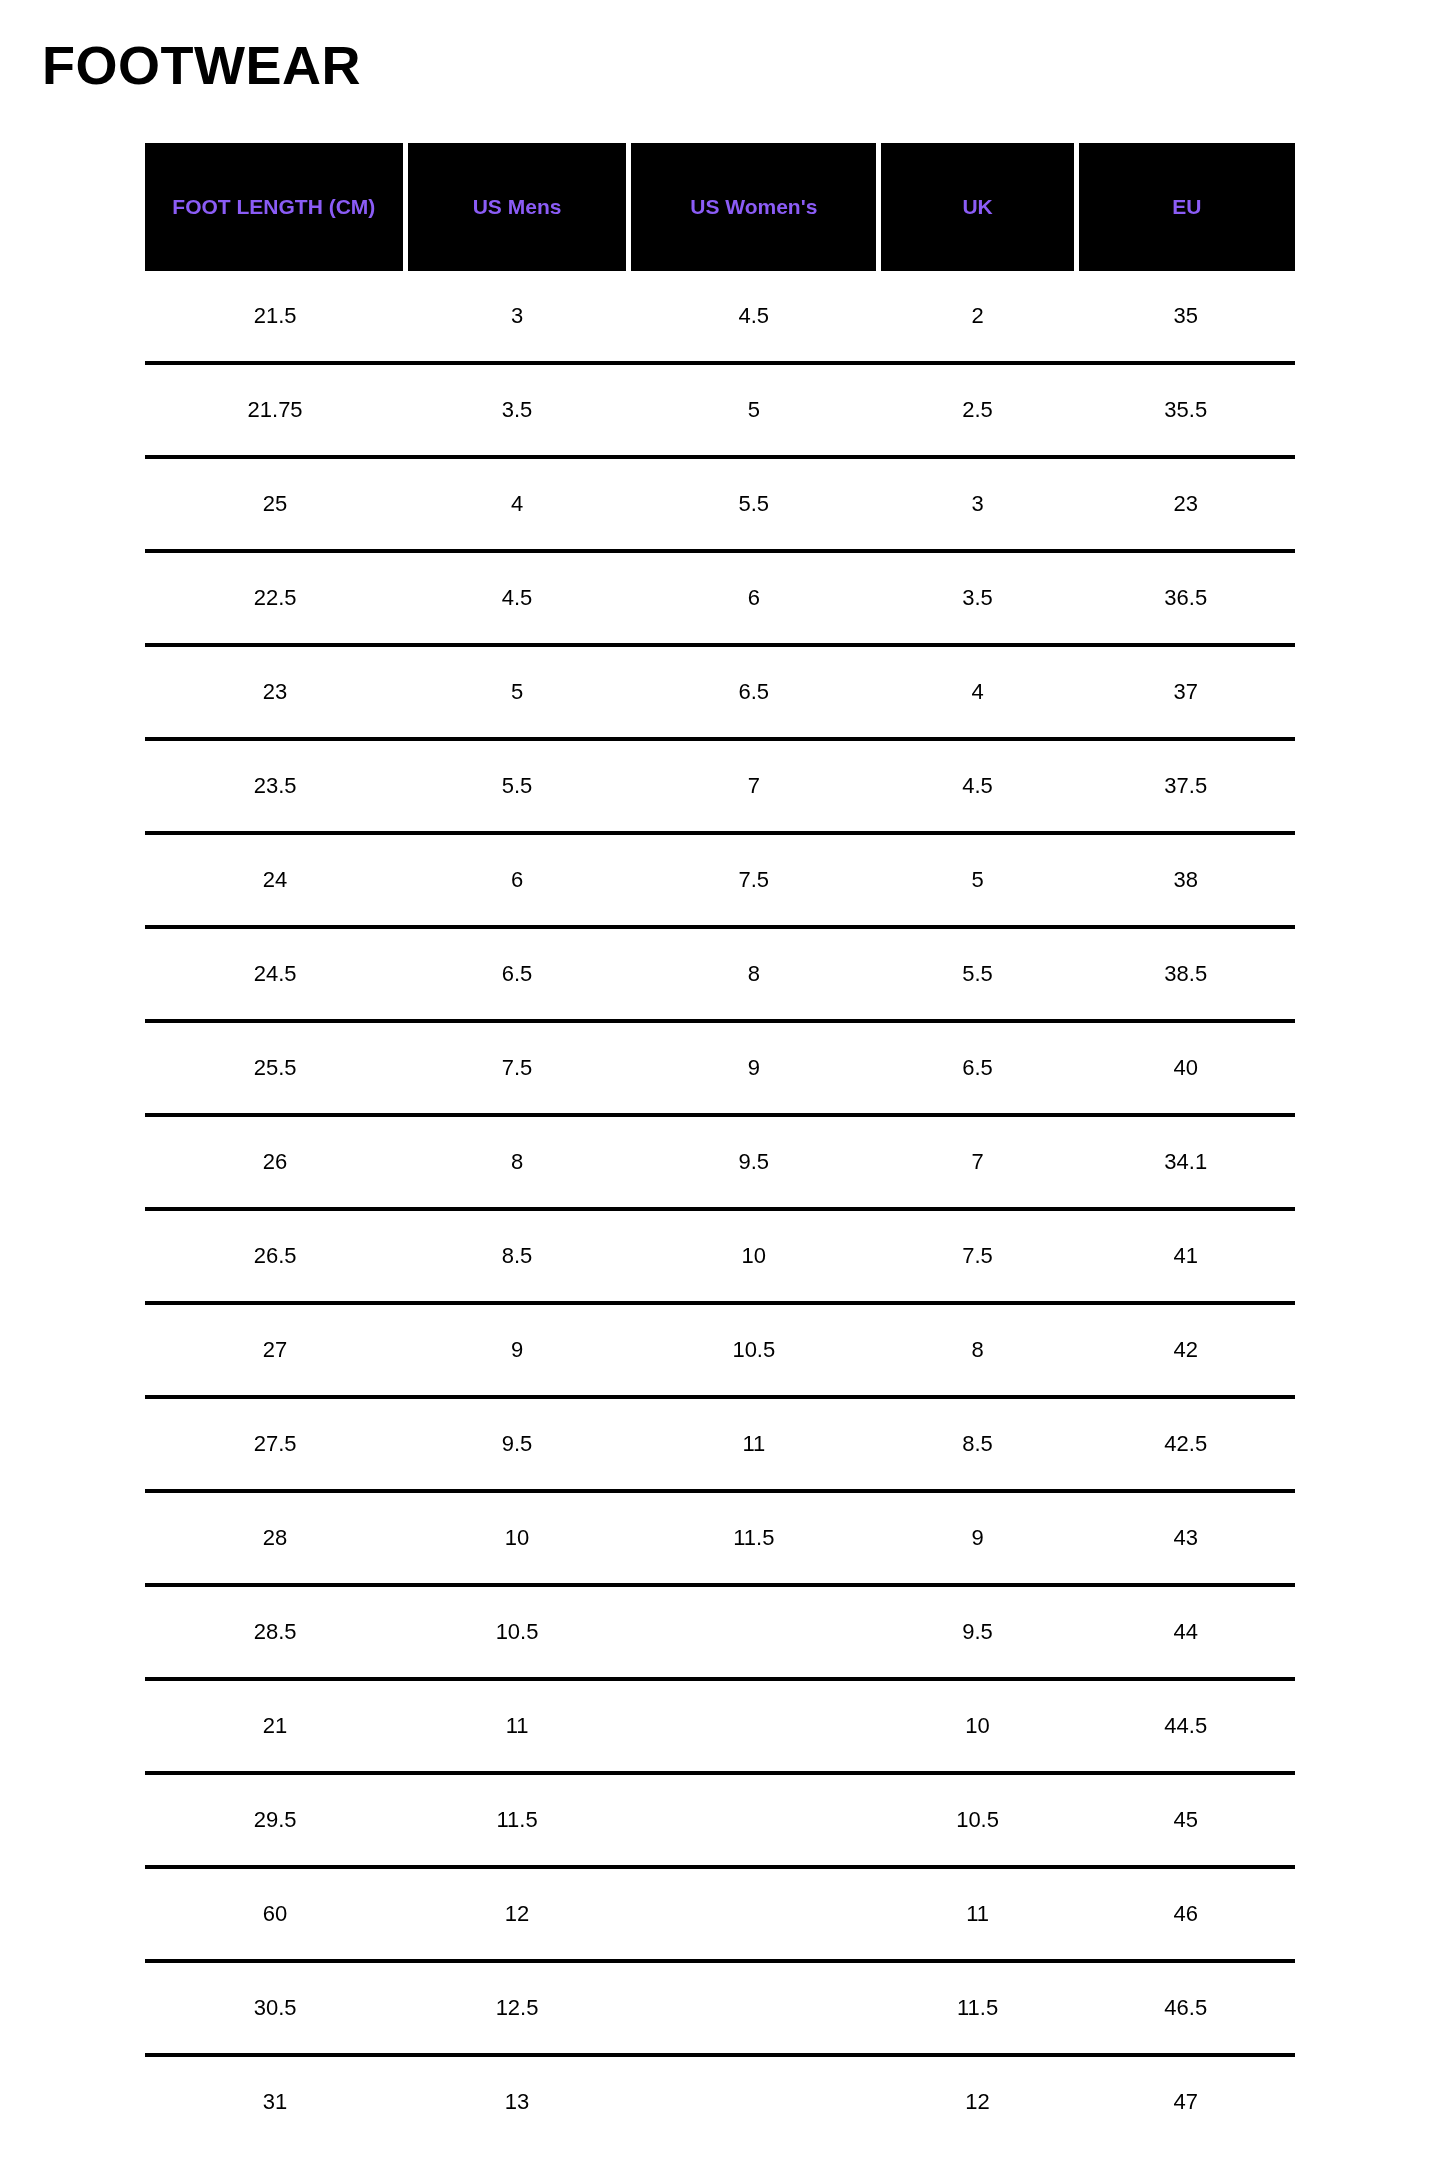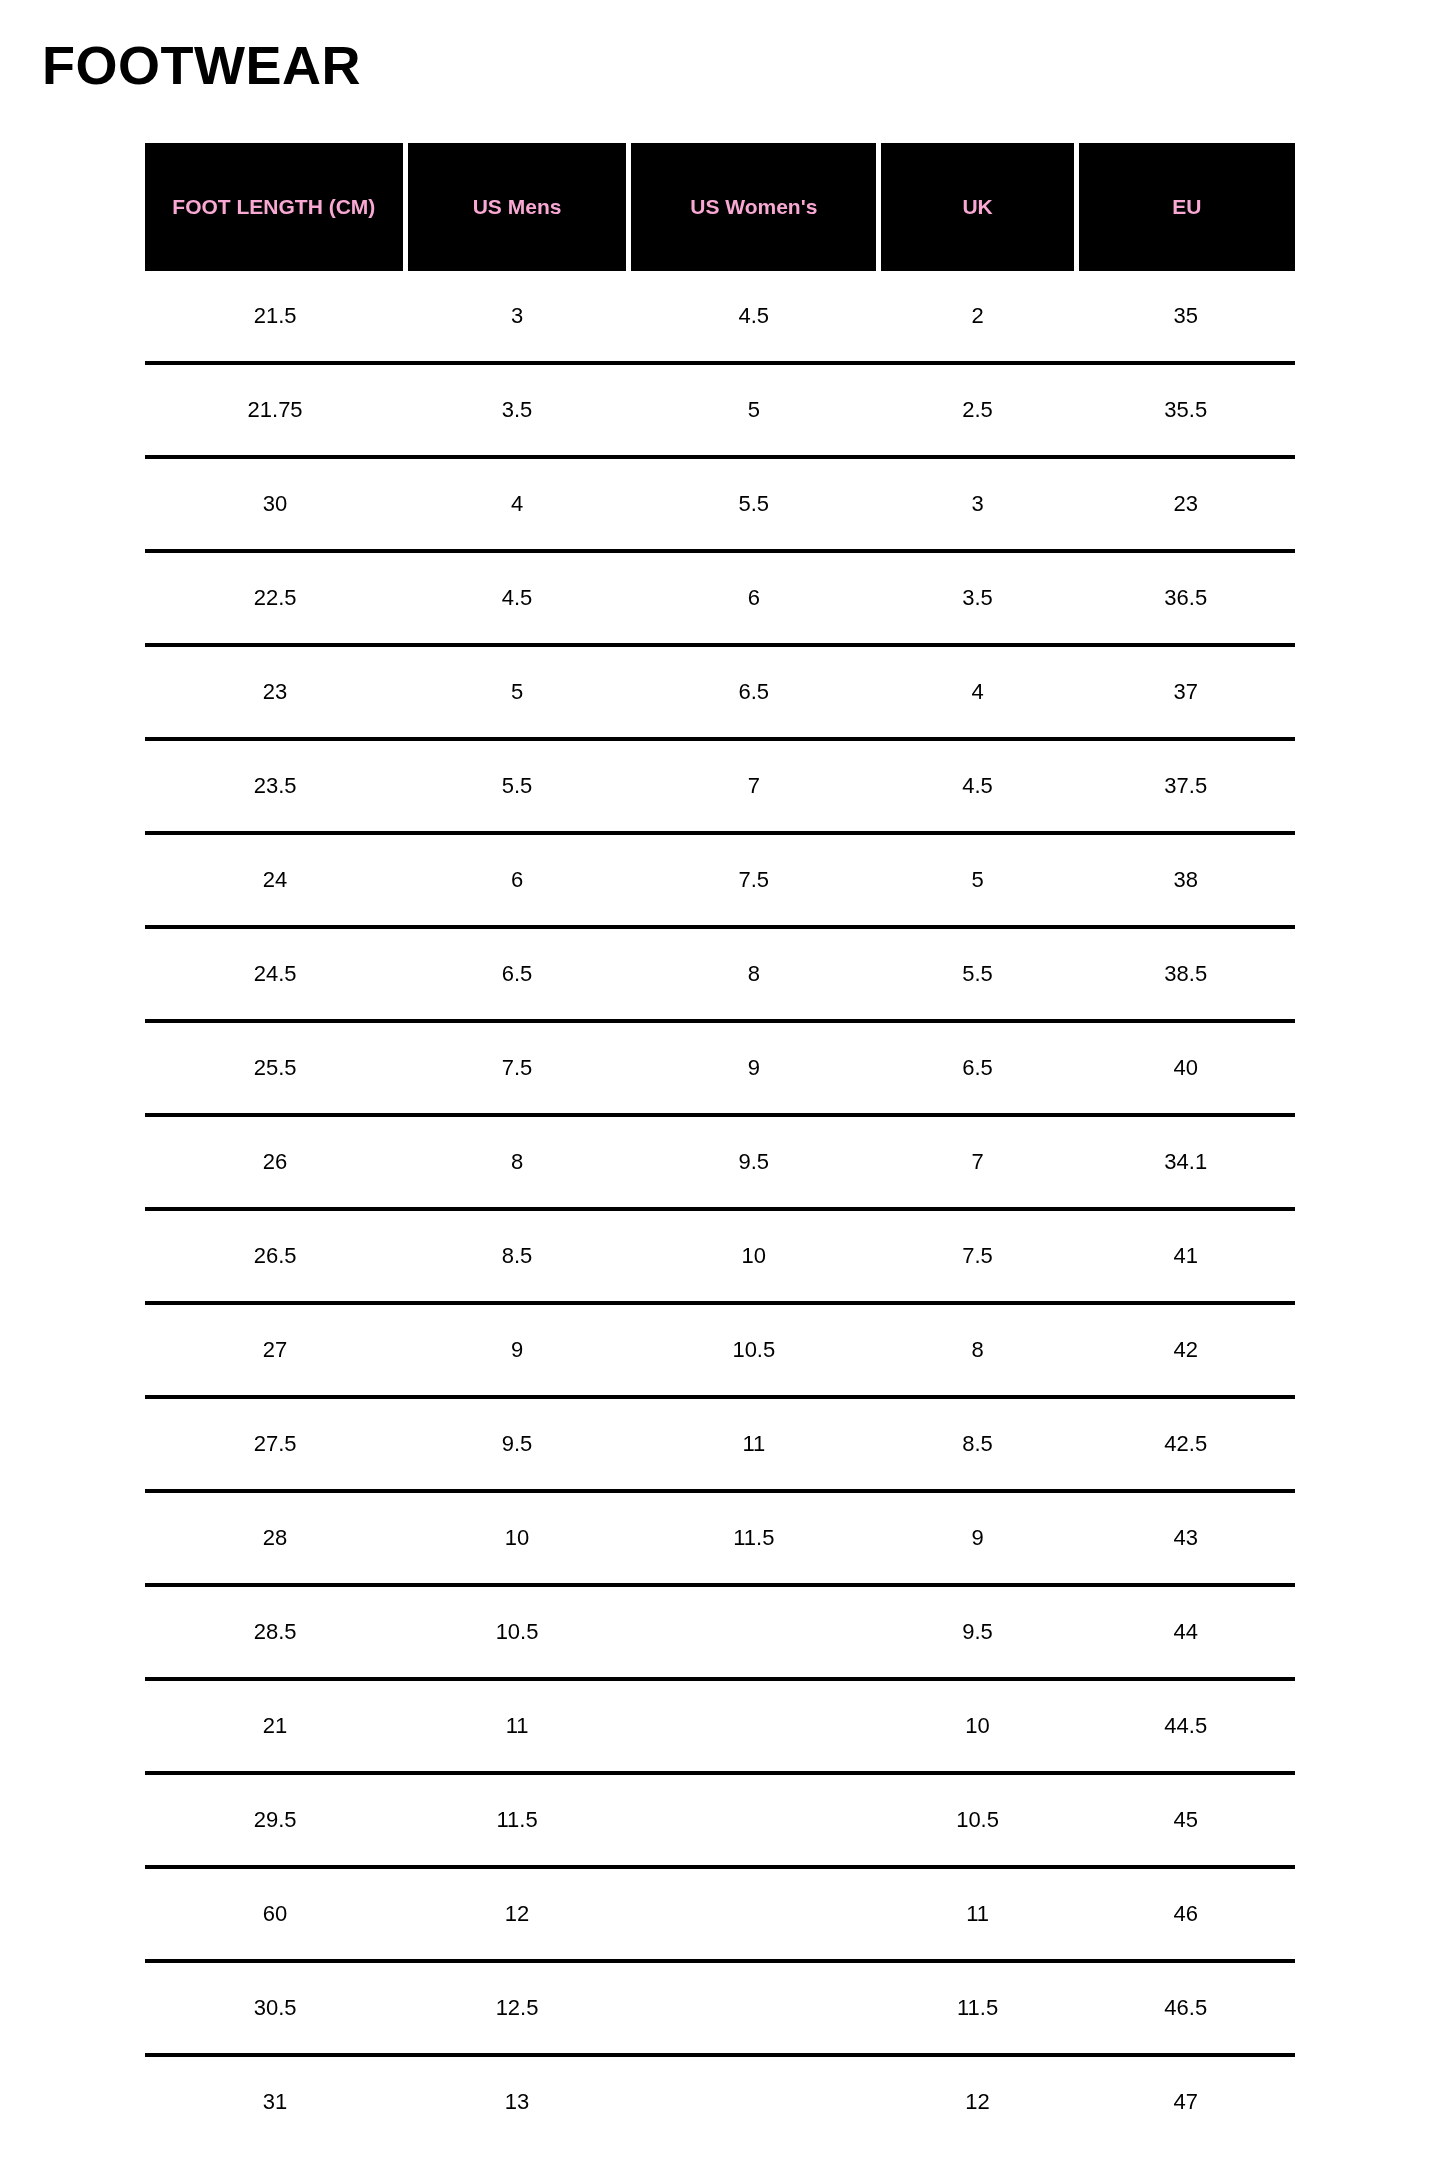--- a/index.html
+++ b/index.html
@@ -33,21 +33,21 @@
     margin: 48px auto 0 auto;
     width: 1150px;
   }
   table.size-chart {
     border-collapse: collapse;
     width: 100%;
     table-layout: fixed;
   }
   table.size-chart thead th {
     background: #000000;
-    color: #f9a8d4;
+    color: #8b5cf6;
     font-size: 21px;
     font-weight: bold;
     text-align: center;
     vertical-align: middle;
     height: 128px;
     padding: 0 6px;
     border-right: 5px solid #ffffff;
     line-height: 1.25;
   }
   table.size-chart thead th:last-child {
@@ -104,21 +104,21 @@
             <td>35</td>
           </tr>
           <tr>
             <td>21.75</td>
             <td>3.5</td>
             <td>5</td>
             <td>2.5</td>
             <td>35.5</td>
           </tr>
           <tr>
-            <td>30</td>
+            <td>25</td>
             <td>4</td>
             <td>5.5</td>
             <td>3</td>
             <td>23</td>
           </tr>
           <tr>
             <td>22.5</td>
             <td>4.5</td>
             <td>6</td>
             <td>3.5</td>

